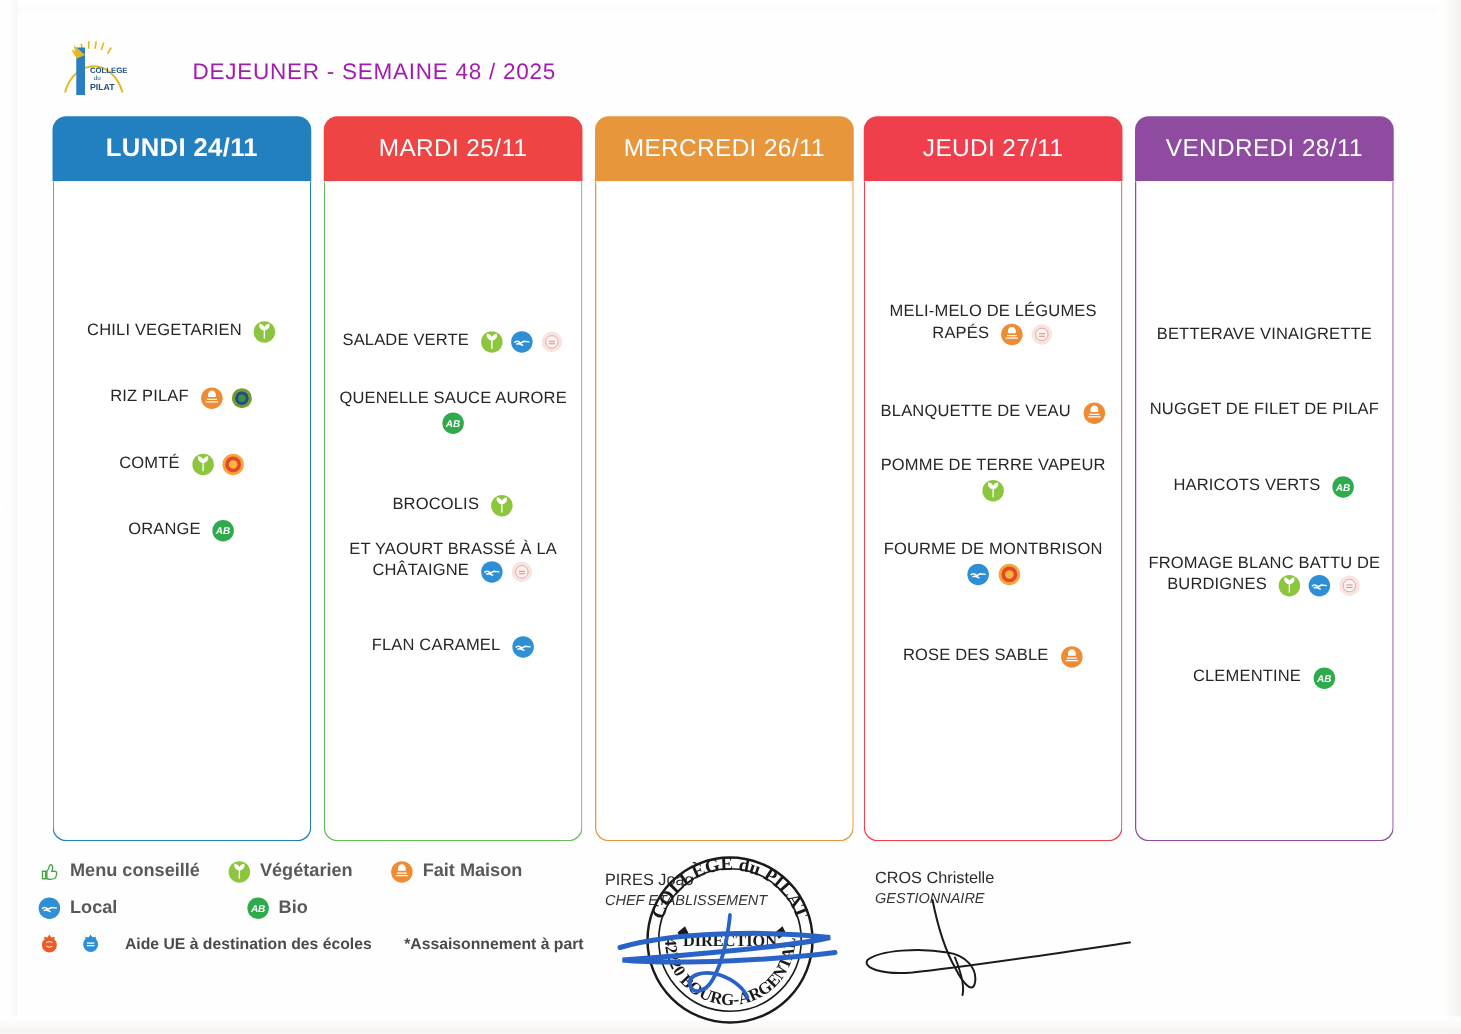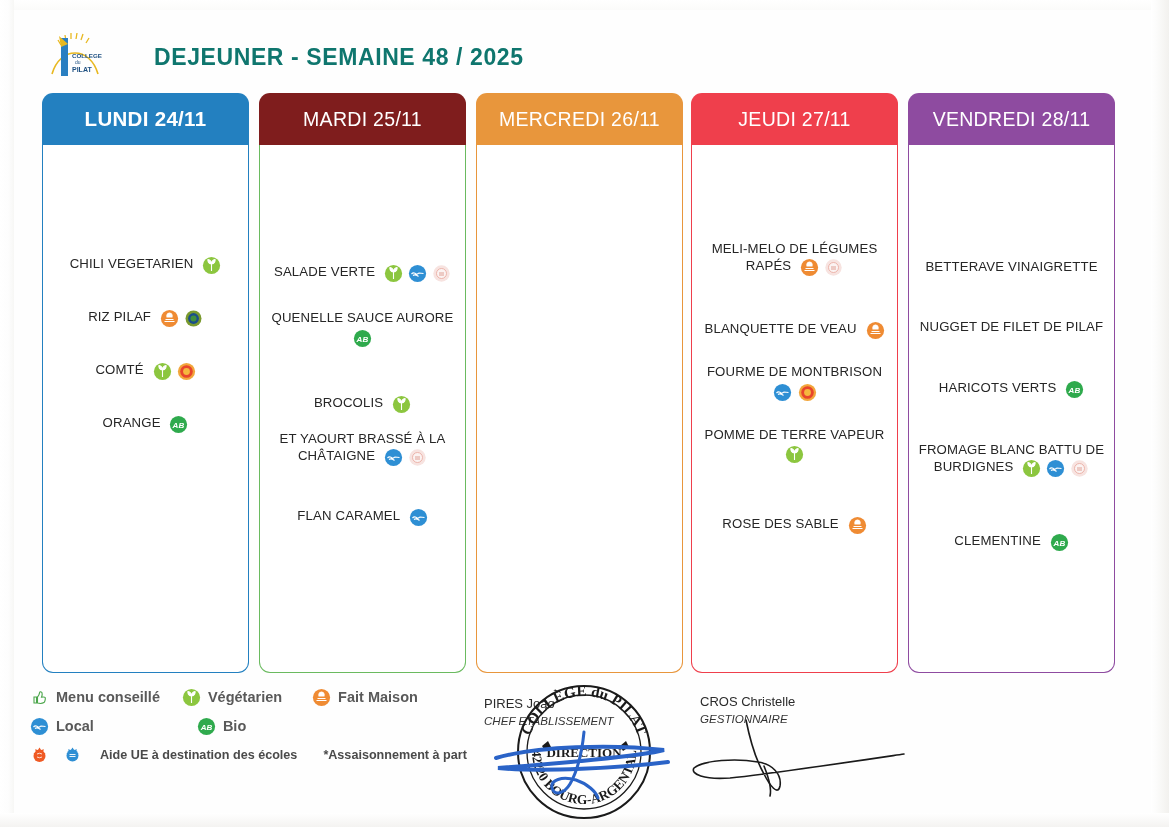--- a/index.html
+++ b/index.html
@@ -53,24 +53,24 @@
     align-items: center;
   }
   .logo {
     position: relative;
     width: 56px; height: 54px;
     flex: 0 0 56px;
   }
   .logo svg { display:block; }
   .header-title {
     margin-left: 52px;
-    font-size: 23px;
-    font-weight: bold;
+    font-size: 18px;
+    font-weight: normal;
     letter-spacing: 0.6px;
-    color: #0f766e;
+    color: #a21caf;
     white-space: nowrap;
   }
 
   
   .week {
     position: absolute;
     left: 40px; top: 93px;
     width: 1085px; height: 585px;
   }
   .day-col {
@@ -309,21 +309,21 @@
                 </svg>
             </span>
           </span>
         </div>
 
       </div>
     </div>
   </div>
 
   <div class="day-col c1">
-    <div class="day-head" style="background:#7f1d1d">MARDI 25/11</div>
+    <div class="day-head" style="background:#ef4444">MARDI 25/11</div>
     <div class="day-body" style="border-color:#6aba5f">
       <div class="dish-list" style="top:118px; gap:27px;">
 
         <div class="dish">
           <span class="dish-text">SALADE VERTE</span>
           <span class="icon-row">
             <span class="ic">
               <svg viewBox="0 0 19 19">
                   <circle cx="9.5" cy="9.5" r="8.6" fill="#8cc63f"></circle>
                   <path d="M9.5 15 L9.5 8 M9.5 8 C6.5 7.5 5.5 5 6 3.5 C8 3.8 9.3 5.6 9.5 8 M9.5 8 C12.5 7.5 13.5 5 13 3.5 C11 3.8 9.7 5.6 9.5 8" fill="#ffffff" stroke="#ffffff" stroke-width="1.1"></path>
@@ -441,45 +441,45 @@
             <span class="ic">
               <svg viewBox="0 0 19 19">
                   <circle cx="9.5" cy="9.5" r="8.6" fill="#ef8b33"></circle>
                   <path d="M4.5 12.5 L14.5 12.5 M5.5 10.5 L13.5 10.5 M9.5 4 C7.5 4 6.5 6 7 8 L12 8 C12.5 6 11.5 4 9.5 4 Z" fill="#ffffff" stroke="#ffffff" stroke-width="1.1"></path>
                 </svg>
             </span>
           </span>
         </div>
 
         <div class="dish">
+          <span class="dish-text">POMME DE TERRE VAPEUR</span>
+          <div style="margin-top:2px">
+            <span class="ic">
+              <svg viewBox="0 0 19 19">
+                  <circle cx="9.5" cy="9.5" r="8.6" fill="#8cc63f"></circle>
+                  <path d="M9.5 15 L9.5 8 M9.5 8 C6.5 7.5 5.5 5 6 3.5 C8 3.8 9.3 5.6 9.5 8 M9.5 8 C12.5 7.5 13.5 5 13 3.5 C11 3.8 9.7 5.6 9.5 8" fill="#ffffff" stroke="#ffffff" stroke-width="1.1"></path>
+                </svg>
+            </span>
+          </div>
+        </div>
+
+        <div class="dish">
           <span class="dish-text">FOURME DE MONTBRISON</span>
           <div style="margin-top:2px; display:flex; justify-content:center; gap:6px;">
             <span class="ic">
               <svg viewBox="0 0 19 19">
                   <circle cx="9.5" cy="9.5" r="8.6" fill="#2e8fd4"></circle>
                   <path d="M3.5 10 C5.5 8 7 9 8.5 10.5 L11 9 L15.5 9.5 M5 11.5 C7 10 9 11.5 10.5 12.5" fill="none" stroke="#ffffff" stroke-width="1.2"></path>
                 </svg>
             </span>
             <span class="ic">
               <svg viewBox="0 0 19 19">
                   <circle cx="9.5" cy="9.5" r="8.6" fill="#f2a63b"></circle>
                   <circle cx="9.5" cy="9.5" r="6.3" fill="#e8452c"></circle>
                   <circle cx="9.5" cy="9.5" r="3.4" fill="#f5b73e"></circle>
-                </svg>
-            </span>
-          </div>
-        </div>
-
-        <div class="dish">
-          <span class="dish-text">POMME DE TERRE VAPEUR</span>
-          <div style="margin-top:2px">
-            <span class="ic">
-              <svg viewBox="0 0 19 19">
-                  <circle cx="9.5" cy="9.5" r="8.6" fill="#8cc63f"></circle>
-                  <path d="M9.5 15 L9.5 8 M9.5 8 C6.5 7.5 5.5 5 6 3.5 C8 3.8 9.3 5.6 9.5 8 M9.5 8 C12.5 7.5 13.5 5 13 3.5 C11 3.8 9.7 5.6 9.5 8" fill="#ffffff" stroke="#ffffff" stroke-width="1.1"></path>
                 </svg>
             </span>
           </div>
         </div>
 
         <div class="dish" style="margin-top:22px">
           <span class="dish-text">ROSE DES SABLE</span>
           <span class="icon-row">
             <span class="ic">
               <svg viewBox="0 0 19 19">

